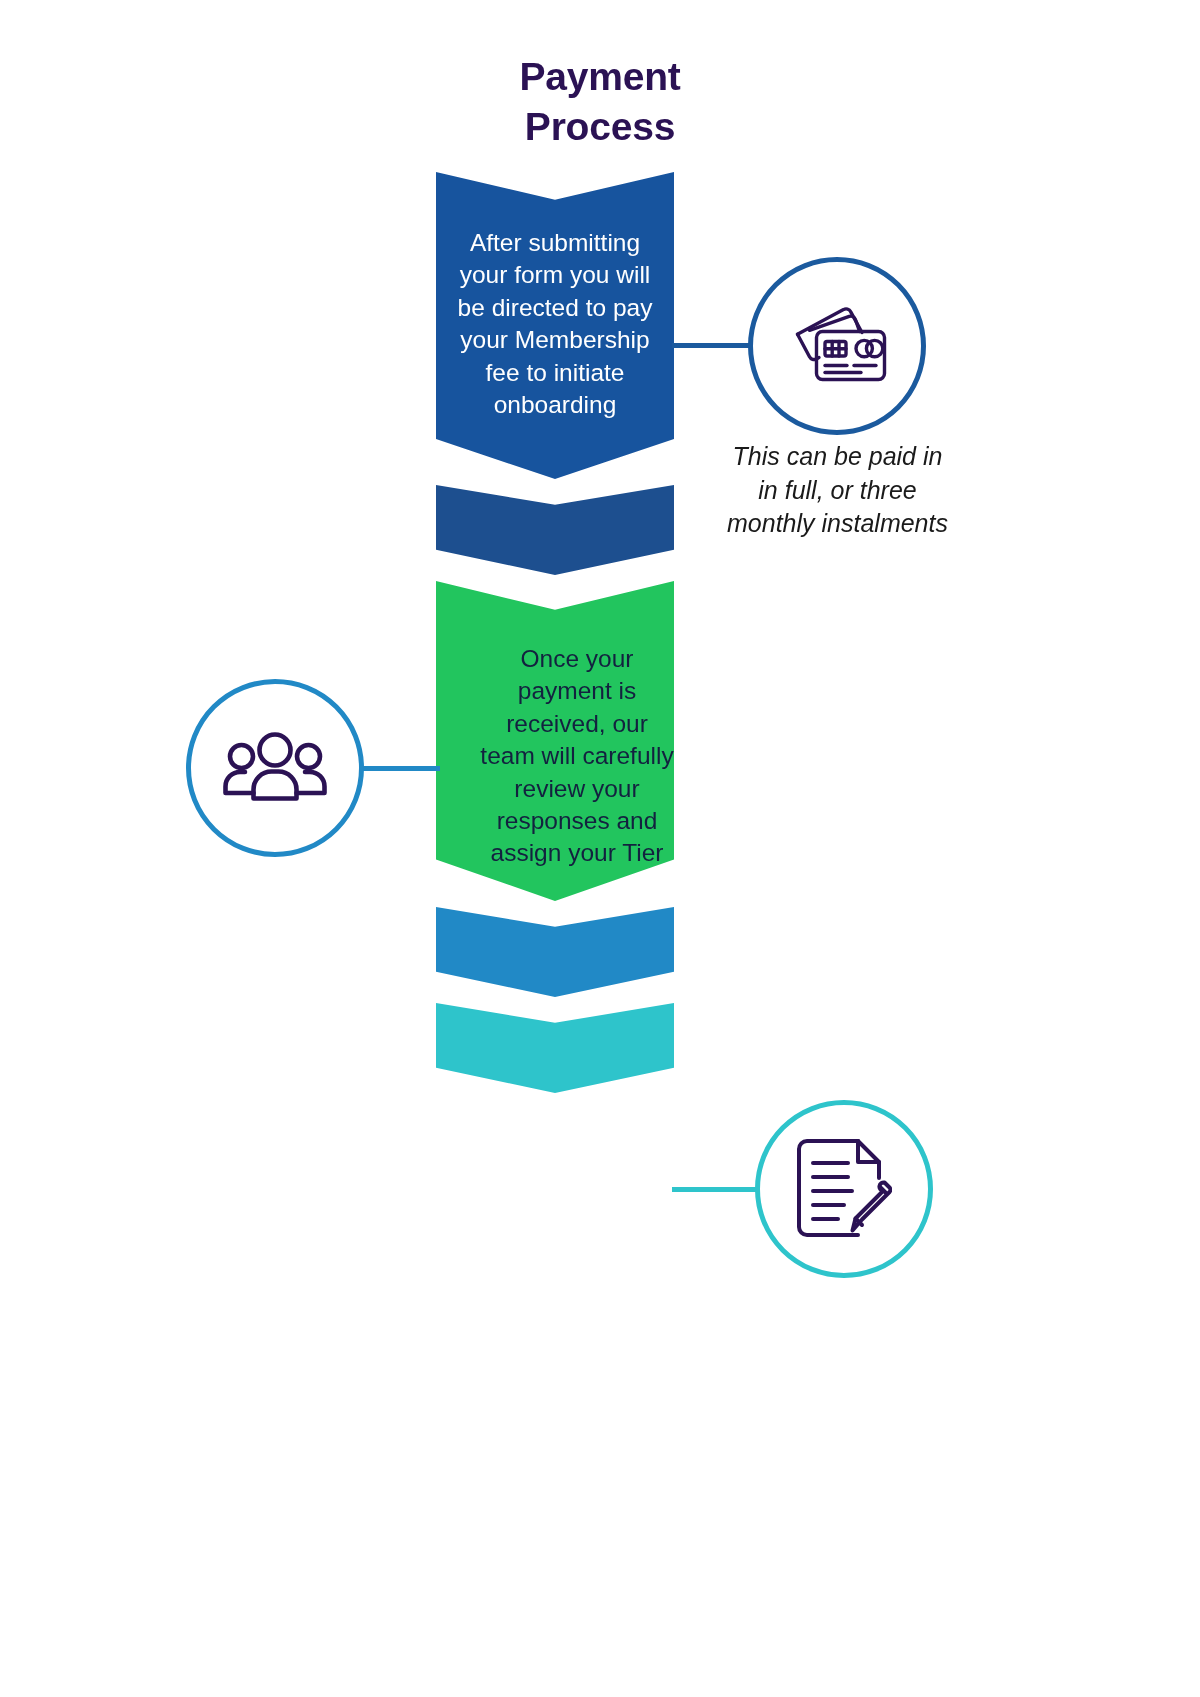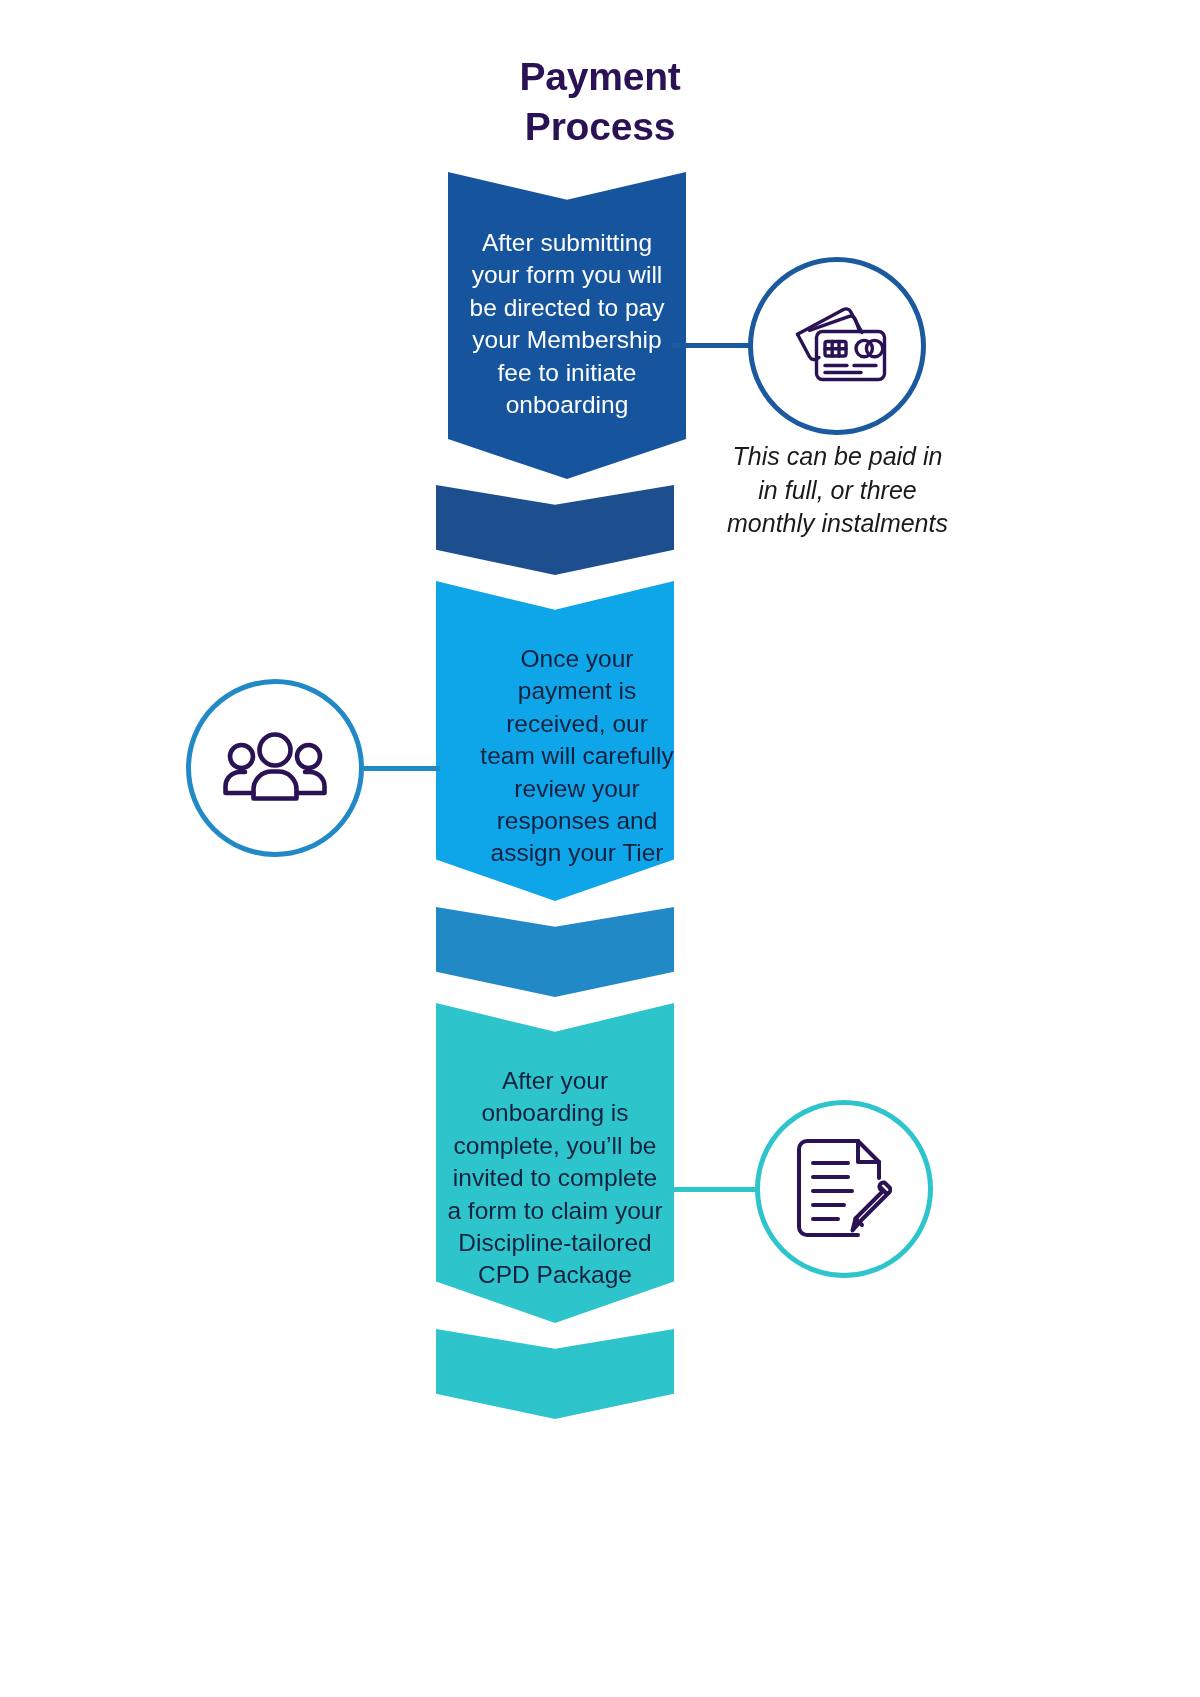--- a/index.html
+++ b/index.html
@@ -72,27 +72,27 @@
 
   .chev-text {
     width: 216px;
     text-align: center;
     font-size: 24.5px;
     line-height: 32.4px;
     font-weight: 400;
   }
 
   
-  .step1 .chev-body { height: 307px; background: #17549E; margin-left: 12px; }
+  .step1 .chev-body { height: 307px; background: #17549E; }
   .step1 .chev-body .chev-text { color: #ffffff; padding-top: 55px; }
   .step1 .chev-tail { background: #1D4F8F; }
 
   
   .step2 { margin-top: 6px; }
-  .step2 .chev-body { height: 320px; background: #0ea5e9; padding-left: 44px; }
+  .step2 .chev-body { height: 320px; background: #22c55e; padding-left: 44px; }
   .step2 .chev-body .chev-text { color: #13213F; padding-top: 62px; }
   .step2 .chev-tail { background: #2189C6; }
 
   
   .step3 { margin-top: 6px; }
   .step3 .chev-body { height: 320px; background: #2EC4CB; }
   .step3 .chev-body .chev-text { color: #13213F; padding-top: 62px; }
   .step3 .chev-tail { background: #2EC4CB; }
 
   
@@ -149,23 +149,20 @@
     </div>
 
     <div class="step step2">
       <div class="chev-body">
         <div class="chev-text">Once your payment is received, our team will carefully review your responses and assign your Tier</div>
       </div>
       <div class="chev-tail"></div>
     </div>
 
     <div class="step step3">
-      <div class="chev-body">
-        <div class="chev-text">After your onboarding is complete, you’ll be invited to complete a form to claim your Discipline-tailored CPD Package</div>
-      </div>
       <div class="chev-tail"></div>
     </div>
 
   </div>
 
   <div class="connector conn-card"></div>
   <div class="connector conn-team"></div>
   <div class="connector conn-doc"></div>
 
   <div class="badge badge-card">

